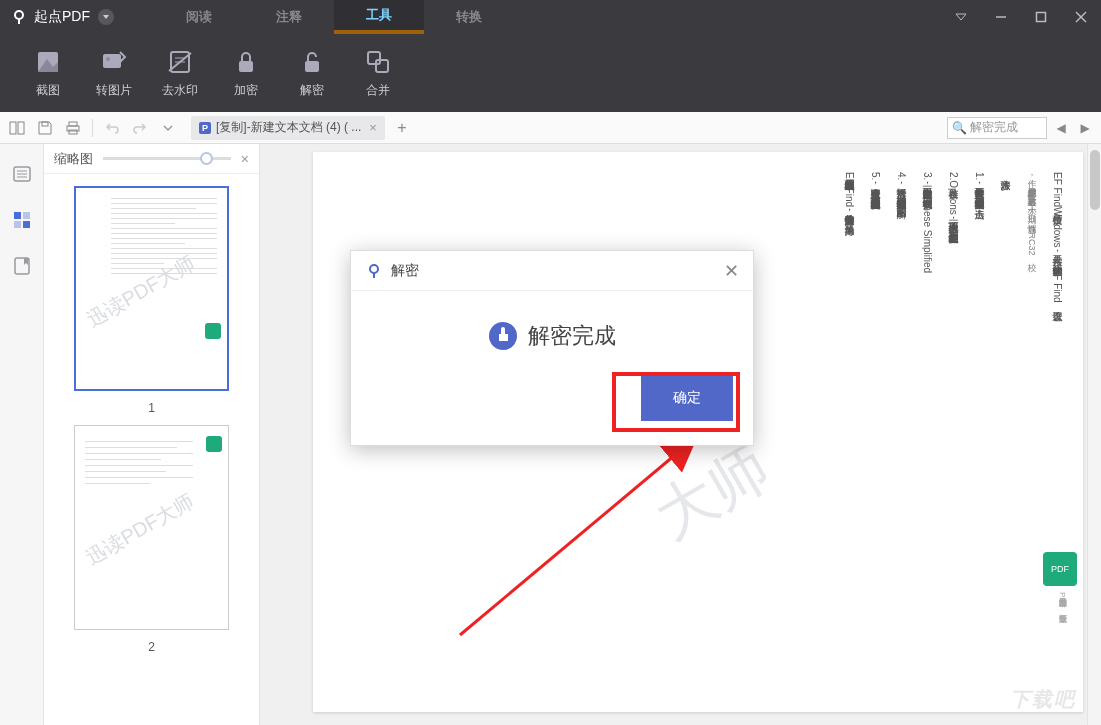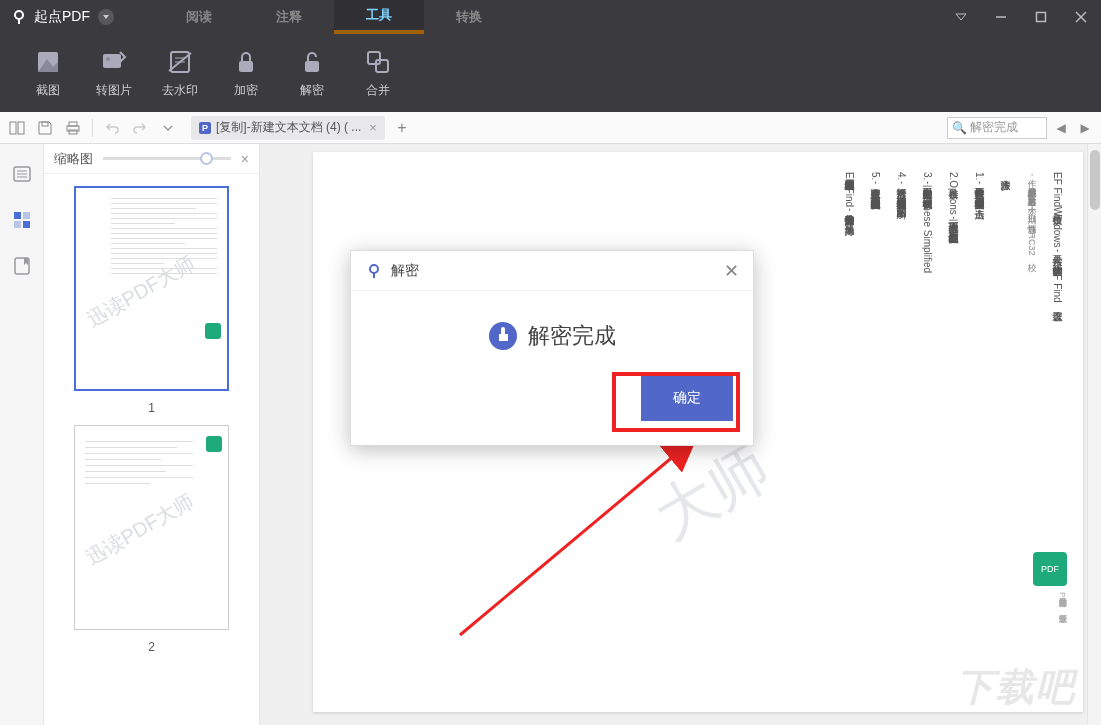--- a/index.html
+++ b/index.html
@@ -52,21 +52,21 @@
   .fake-lines { position:absolute; top:10px; left:35px; right:10px; display:flex; flex-direction:column; gap:4px;}
   .fake-line { height:1px; background:#ddd; }
 
   .doc-view { flex:1; background:#f0f0f0; position:relative; overflow:hidden; }
   .page-render { position:absolute; top:8px; right:18px; width:770px; height:560px; background:#fff; box-shadow:0 1px 3px rgba(0,0,0,0.15); overflow:hidden;}
   .page-wm { position:absolute; color:rgba(180,185,195,0.35); font-size:60px; transform:rotate(-30deg); white-space:nowrap; pointer-events:none;}
   .vertical-text-col { position:absolute; top:20px; writing-mode:vertical-rl; font-size:10px; color:#555; line-height:1.6; height:480px; overflow:hidden;}
   .right-scroll { position:absolute; top:0; right:0; width:14px; height:100%; background:#f4f4f4; border-left:1px solid #e4e4e4;}
   .scroll-thumb { position:absolute; top:6px; left:2px; width:10px; height:60px; background:#c8c8c8; border-radius:5px;}
 
-  .dl-watermark { position:absolute; right:25px; bottom:12px; font-size:38px; color:rgba(120,120,120,0.18); font-weight:bold; font-style:italic; letter-spacing:2px;}
+  .dl-watermark { position:absolute; right:25px; bottom:12px; font-size:20px; color:rgba(120,120,120,0.18); font-weight:bold; font-style:italic; letter-spacing:2px;}
   
   .green-badge { position:absolute; width:16px; height:16px; background:#1eaa7a; border-radius:3px;}
   .green-badge2 { position:absolute; width:34px; height:34px; background:#1eaa7a; border-radius:4px; display:flex; align-items:center; justify-content:center; color:#fff; font-size:9px; writing-mode:horizontal-tb;}
 
   
   .dialog { position:absolute; left:350px; top:250px; width:404px; background:#fff; box-shadow:0 4px 20px rgba(0,0,0,0.25); border:1px solid #ddd; z-index:10;}
   .dialog-header { height:40px; display:flex; align-items:center; padding:0 14px; border-bottom:1px solid #f0f0f0;}
   .dlg-icon { width:18px; height:18px; margin-right:8px; }
   .dlg-title { font-size:14px; color:#444; flex:1;}
   .dlg-close { color:#888; font-size:18px; cursor:pointer; font-weight:normal;}
@@ -320,21 +320,21 @@
       <div class="page-wm" style="left:340px;top:300px;">大师</div>
       <div class="vertical-text-col" style="right:18px;">EF Find是技巧中Windows搜索工具，这款软件功能强大。EF Find怎么设置</div>
       <div class="vertical-text-col" style="right:44px;font-size:9px;color:#888">作，就是左侧显示了扩展，右边显示了名称、大小、日期、属性、CRC32校</div>
       <div class="vertical-text-col" style="right:70px;">方法步骤</div>
       <div class="vertical-text-col" style="right:96px;">1.首先打开软件进入主界面，我们看到的就是这样一个英文界面，点击选</div>
       <div class="vertical-text-col" style="right:122px;">2.接着在Options选项下方会出现一个下拉栏，我们在下拉栏的最底端找到</div>
       <div class="vertical-text-col" style="right:148px;">3.然后界面上就会弹出一个窗口，我们在窗口中找到Chinese Simplified</div>
       <div class="vertical-text-col" style="right:174px;">4.选择好语言后，我们在窗口底部可以看到有确定标签，如下图所标示的</div>
       <div class="vertical-text-col" style="right:200px;">5.完成以上所有步骤后，我们就可以看到软件界面上的所有选项就会变成</div>
       <div class="vertical-text-col" style="right:226px;">以上就是小编给大家整理的EF Find设置中文的具体操作方法，方法简单易</div>
-      <div class="green-badge2" style="right:16px;top:400px;">
+      <div class="green-badge2" style="right:6px;top:400px;">
           <span>PDF</span>
         </div>
       <div style="position:absolute;right:16px;top:440px;writing-mode:vertical-rl;font-size:8px;color:#aaa;">图文推荐是最全的PDF专业下载打印</div>
     </div>
     <div class="right-scroll">
         <div class="scroll-thumb"></div>
       </div>
     <div class="dl-watermark">下载吧</div>
   </div>
 </div>

